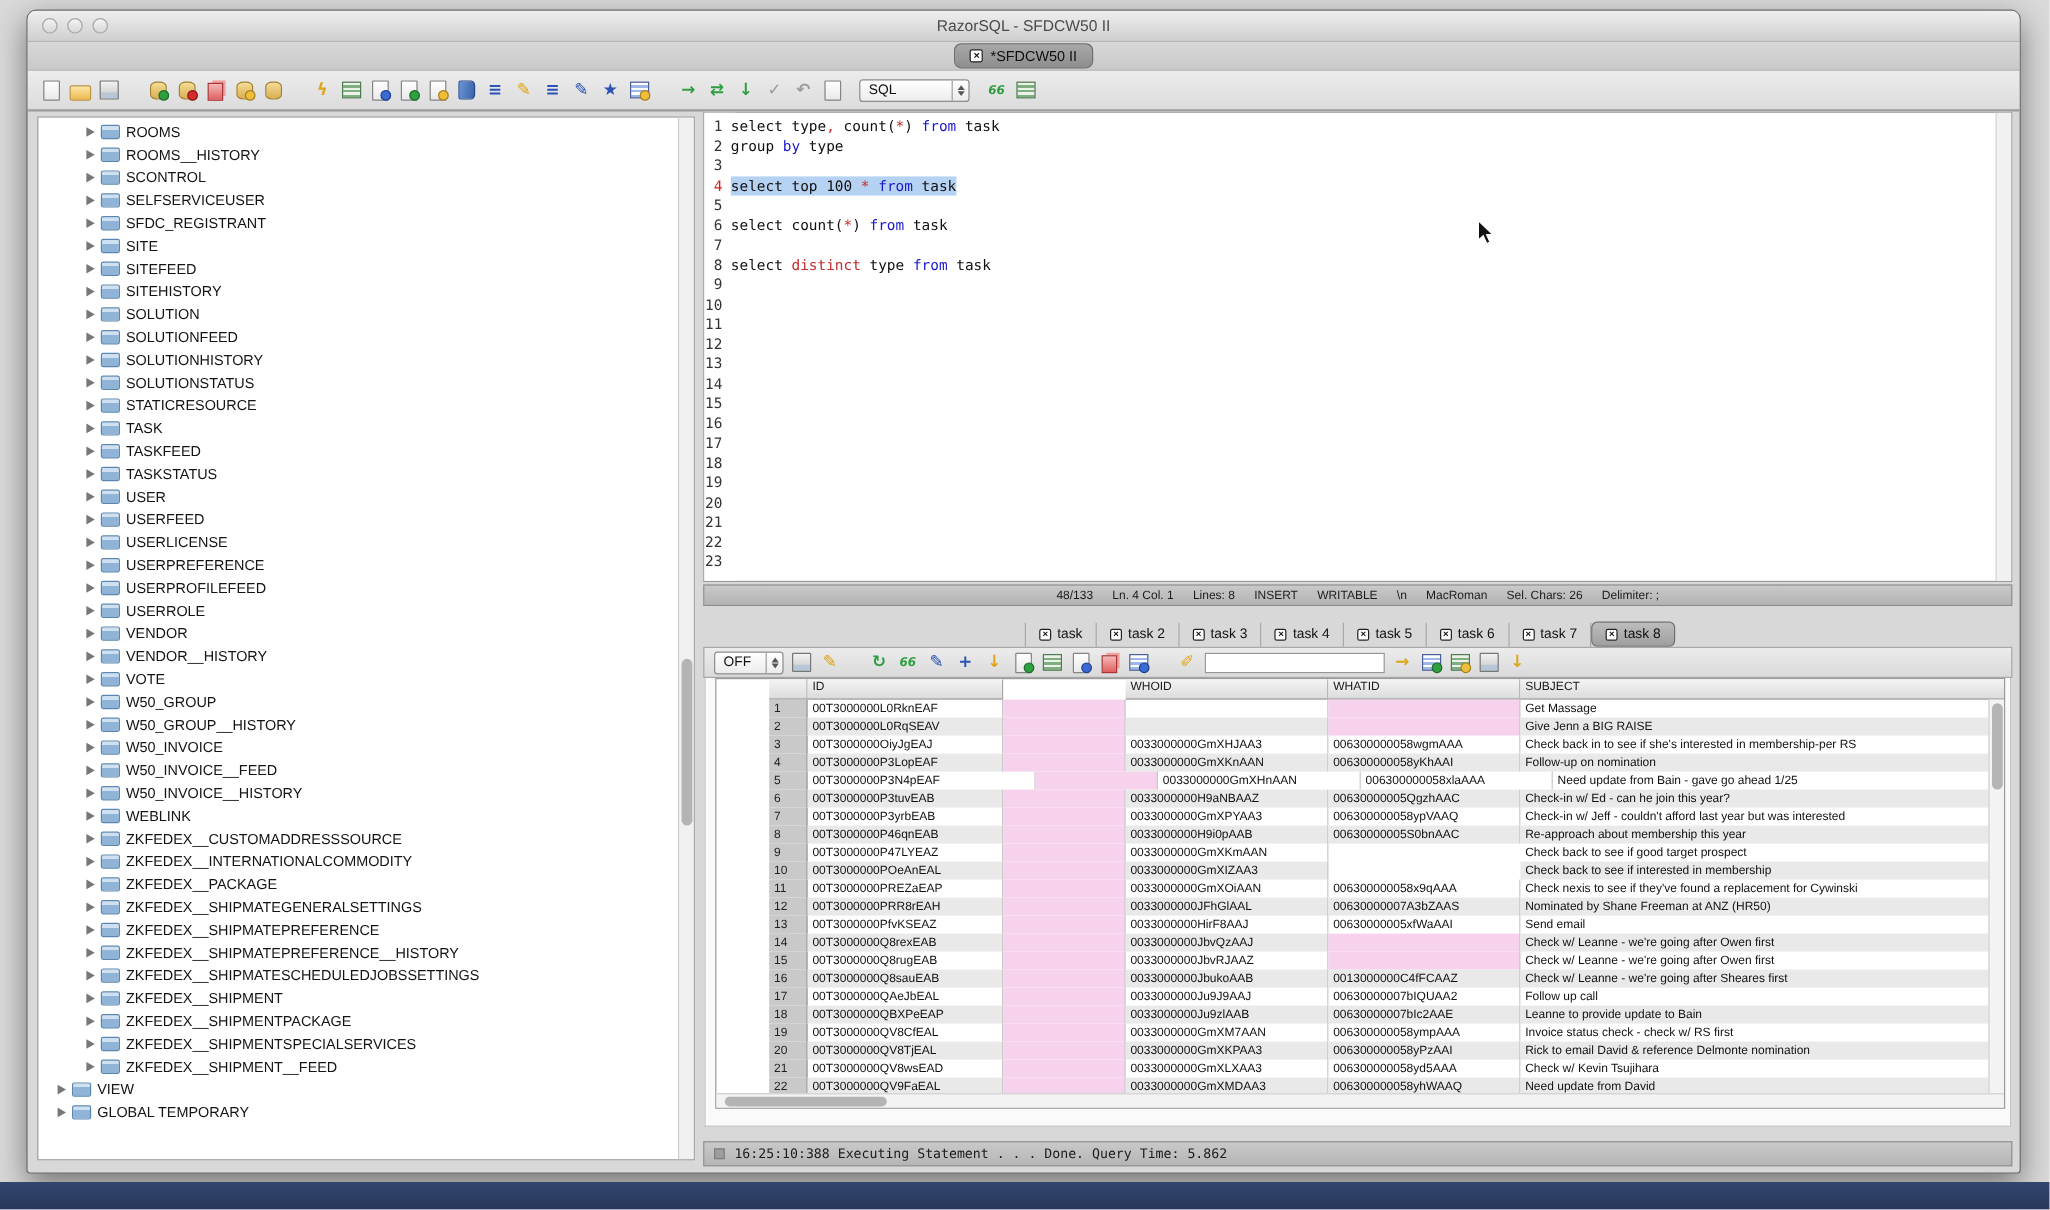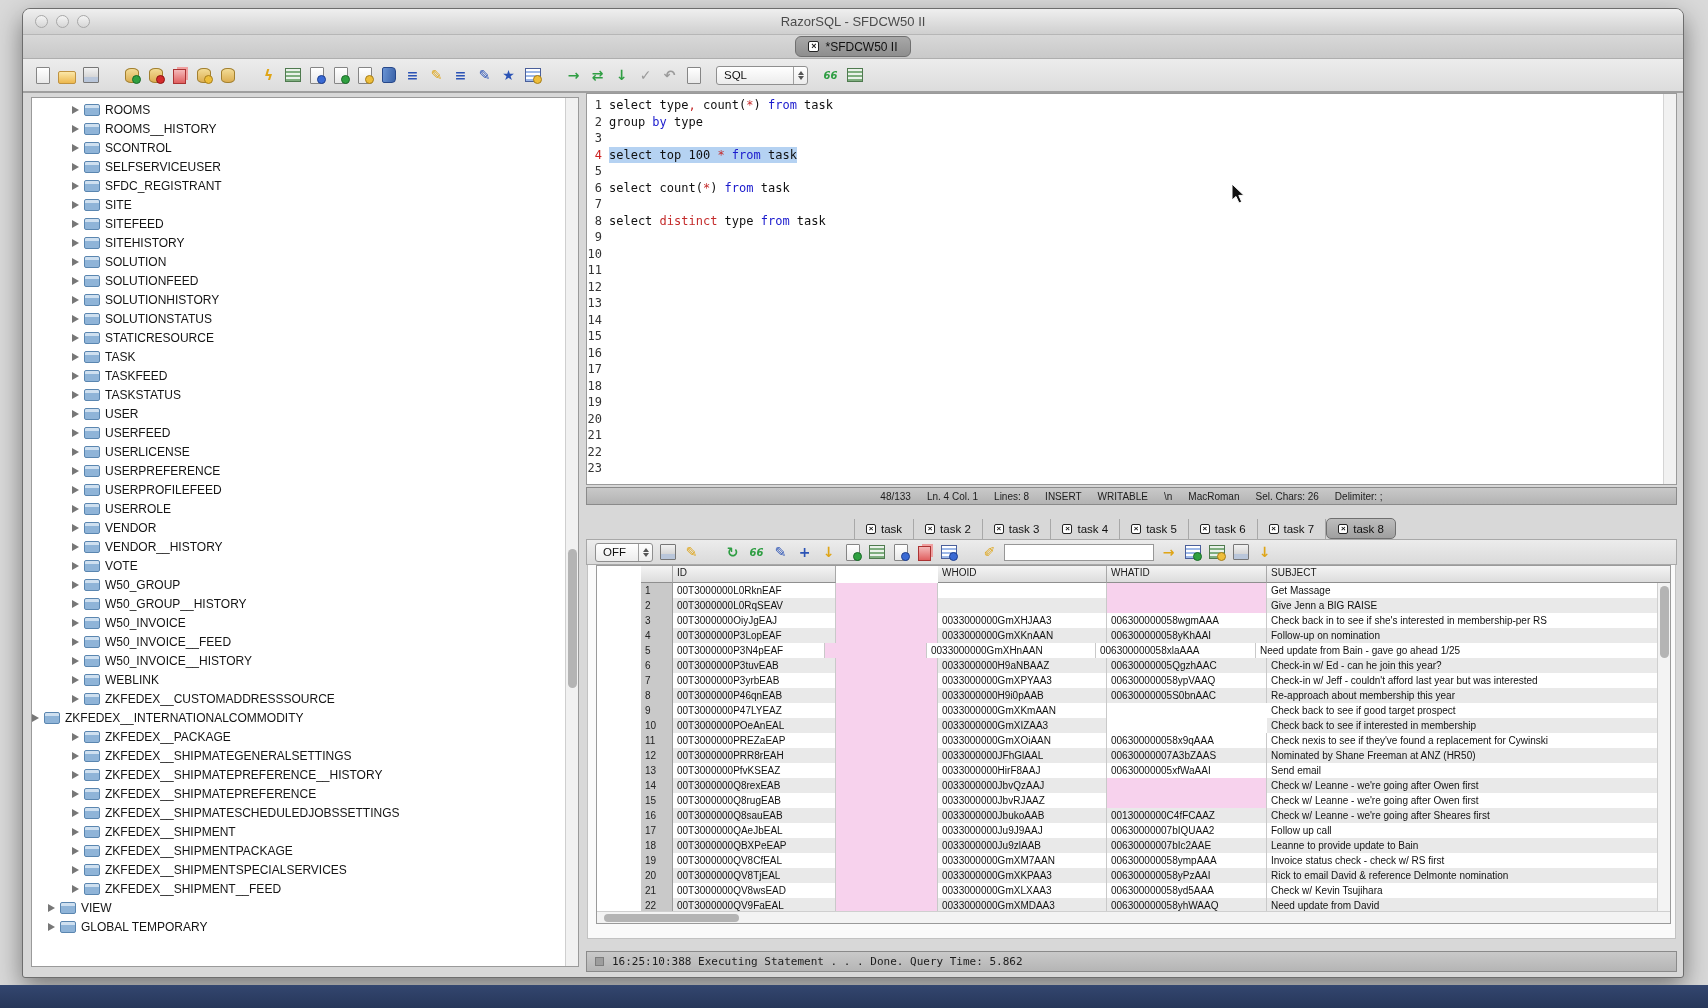--- a/index.html
+++ b/index.html
@@ -332,44 +332,44 @@
           <div class="trow" style="padding-left: 40px;">
             <span class="tri"></span>
             <span class="foldic"></span>
             <span>WEBLINK</span>
           </div>
           <div class="trow" style="padding-left: 40px;">
             <span class="tri"></span>
             <span class="foldic"></span>
             <span>ZKFEDEX__CUSTOMADDRESSSOURCE</span>
           </div>
-          <div class="trow" style="">
+          <div class="trow" style="padding-left: 40px;">
             <span class="tri"></span>
             <span class="foldic"></span>
             <span>ZKFEDEX__INTERNATIONALCOMMODITY</span>
           </div>
           <div class="trow" style="padding-left: 40px;">
             <span class="tri"></span>
             <span class="foldic"></span>
             <span>ZKFEDEX__PACKAGE</span>
           </div>
           <div class="trow" style="padding-left: 40px;">
             <span class="tri"></span>
             <span class="foldic"></span>
             <span>ZKFEDEX__SHIPMATEGENERALSETTINGS</span>
           </div>
           <div class="trow" style="padding-left: 40px;">
             <span class="tri"></span>
             <span class="foldic"></span>
+            <span>ZKFEDEX__SHIPMATEPREFERENCE</span>
+          </div>
+          <div class="trow" style="padding-left: 40px;">
+            <span class="tri"></span>
+            <span class="foldic"></span>
             <span>ZKFEDEX__SHIPMATEPREFERENCE__HISTORY</span>
-          </div>
-          <div class="trow" style="padding-left: 40px;">
-            <span class="tri"></span>
-            <span class="foldic"></span>
-            <span>ZKFEDEX__SHIPMATEPREFERENCE</span>
           </div>
           <div class="trow" style="padding-left: 40px;">
             <span class="tri"></span>
             <span class="foldic"></span>
             <span>ZKFEDEX__SHIPMATESCHEDULEDJOBSSETTINGS</span>
           </div>
           <div class="trow" style="padding-left: 40px;">
             <span class="tri"></span>
             <span class="foldic"></span>
             <span>ZKFEDEX__SHIPMENT</span>
@@ -559,21 +559,21 @@
               <div class="gc num" style="width: 32px;">4</div>
               <div class="gc" style="width: 163px;">00T3000000P3LopEAF</div>
               <div class="gc null" style="width: 102px;"></div>
               <div class="gc" style="width: 169px;">0033000000GmXKnAAN</div>
               <div class="gc" style="width: 160px;">006300000058yKhAAI</div>
               <div class="gc" style="width: 411px;">Follow-up on nomination</div>
               <div class="gc" style="width: 25px;">200</div>
             </div>
             <div class="grow">
               <div class="gc num" style="width: 32px;">5</div>
-              <div class="gc" style="width: 152px;">00T3000000P3N4pEAF</div>
+              <div class="gc" style="width: 190px;">00T3000000P3N4pEAF</div>
               <div class="gc null" style="width: 102px;"></div>
               <div class="gc" style="width: 169px;">0033000000GmXHnAAN</div>
               <div class="gc" style="width: 160px;">006300000058xlaAAA</div>
               <div class="gc" style="width: 411px;">Need update from Bain - gave go ahead 1/25</div>
               <div class="gc" style="width: 25px;">200</div>
             </div>
             <div class="grow even">
               <div class="gc num" style="width: 32px;">6</div>
               <div class="gc" style="width: 163px;">00T3000000P3tuvEAB</div>
               <div class="gc null" style="width: 102px;"></div>

